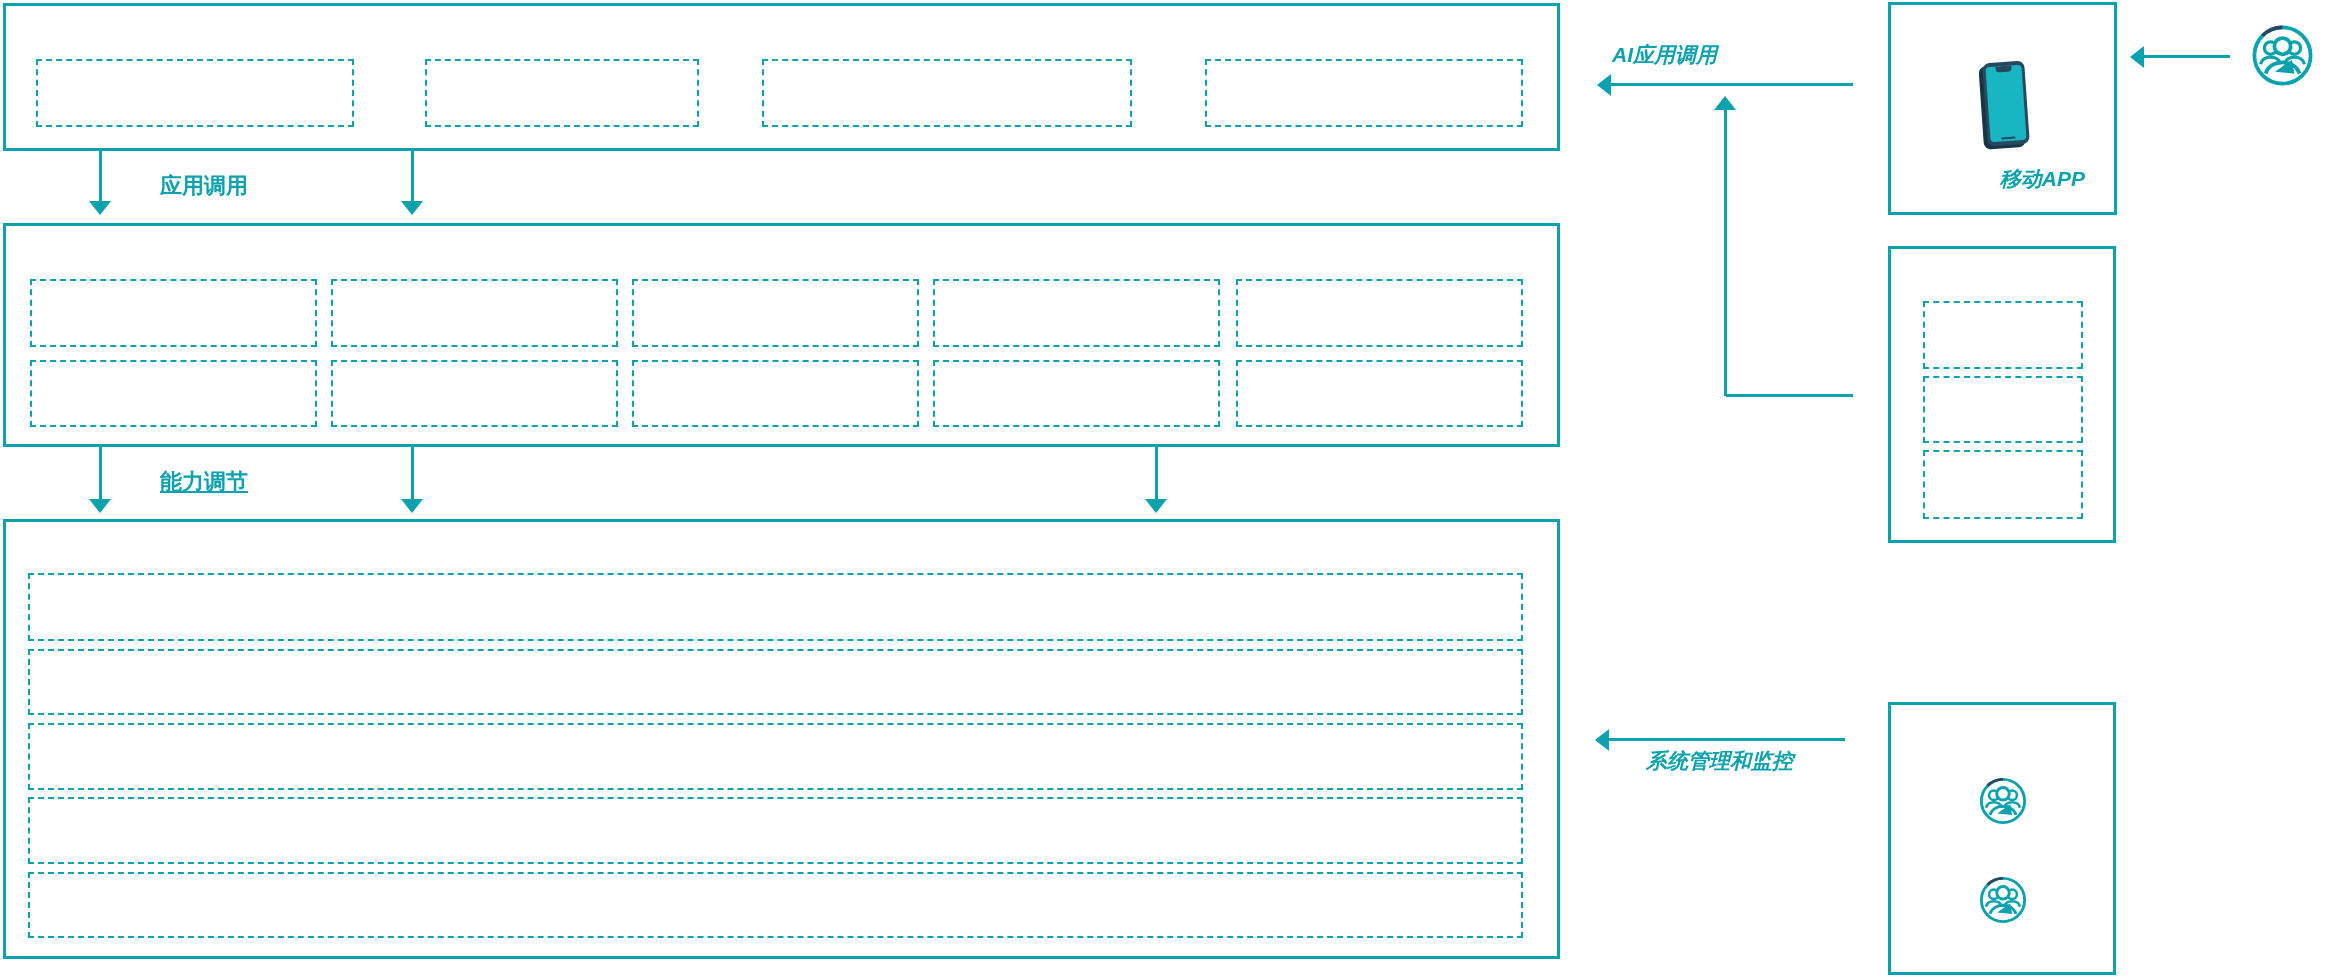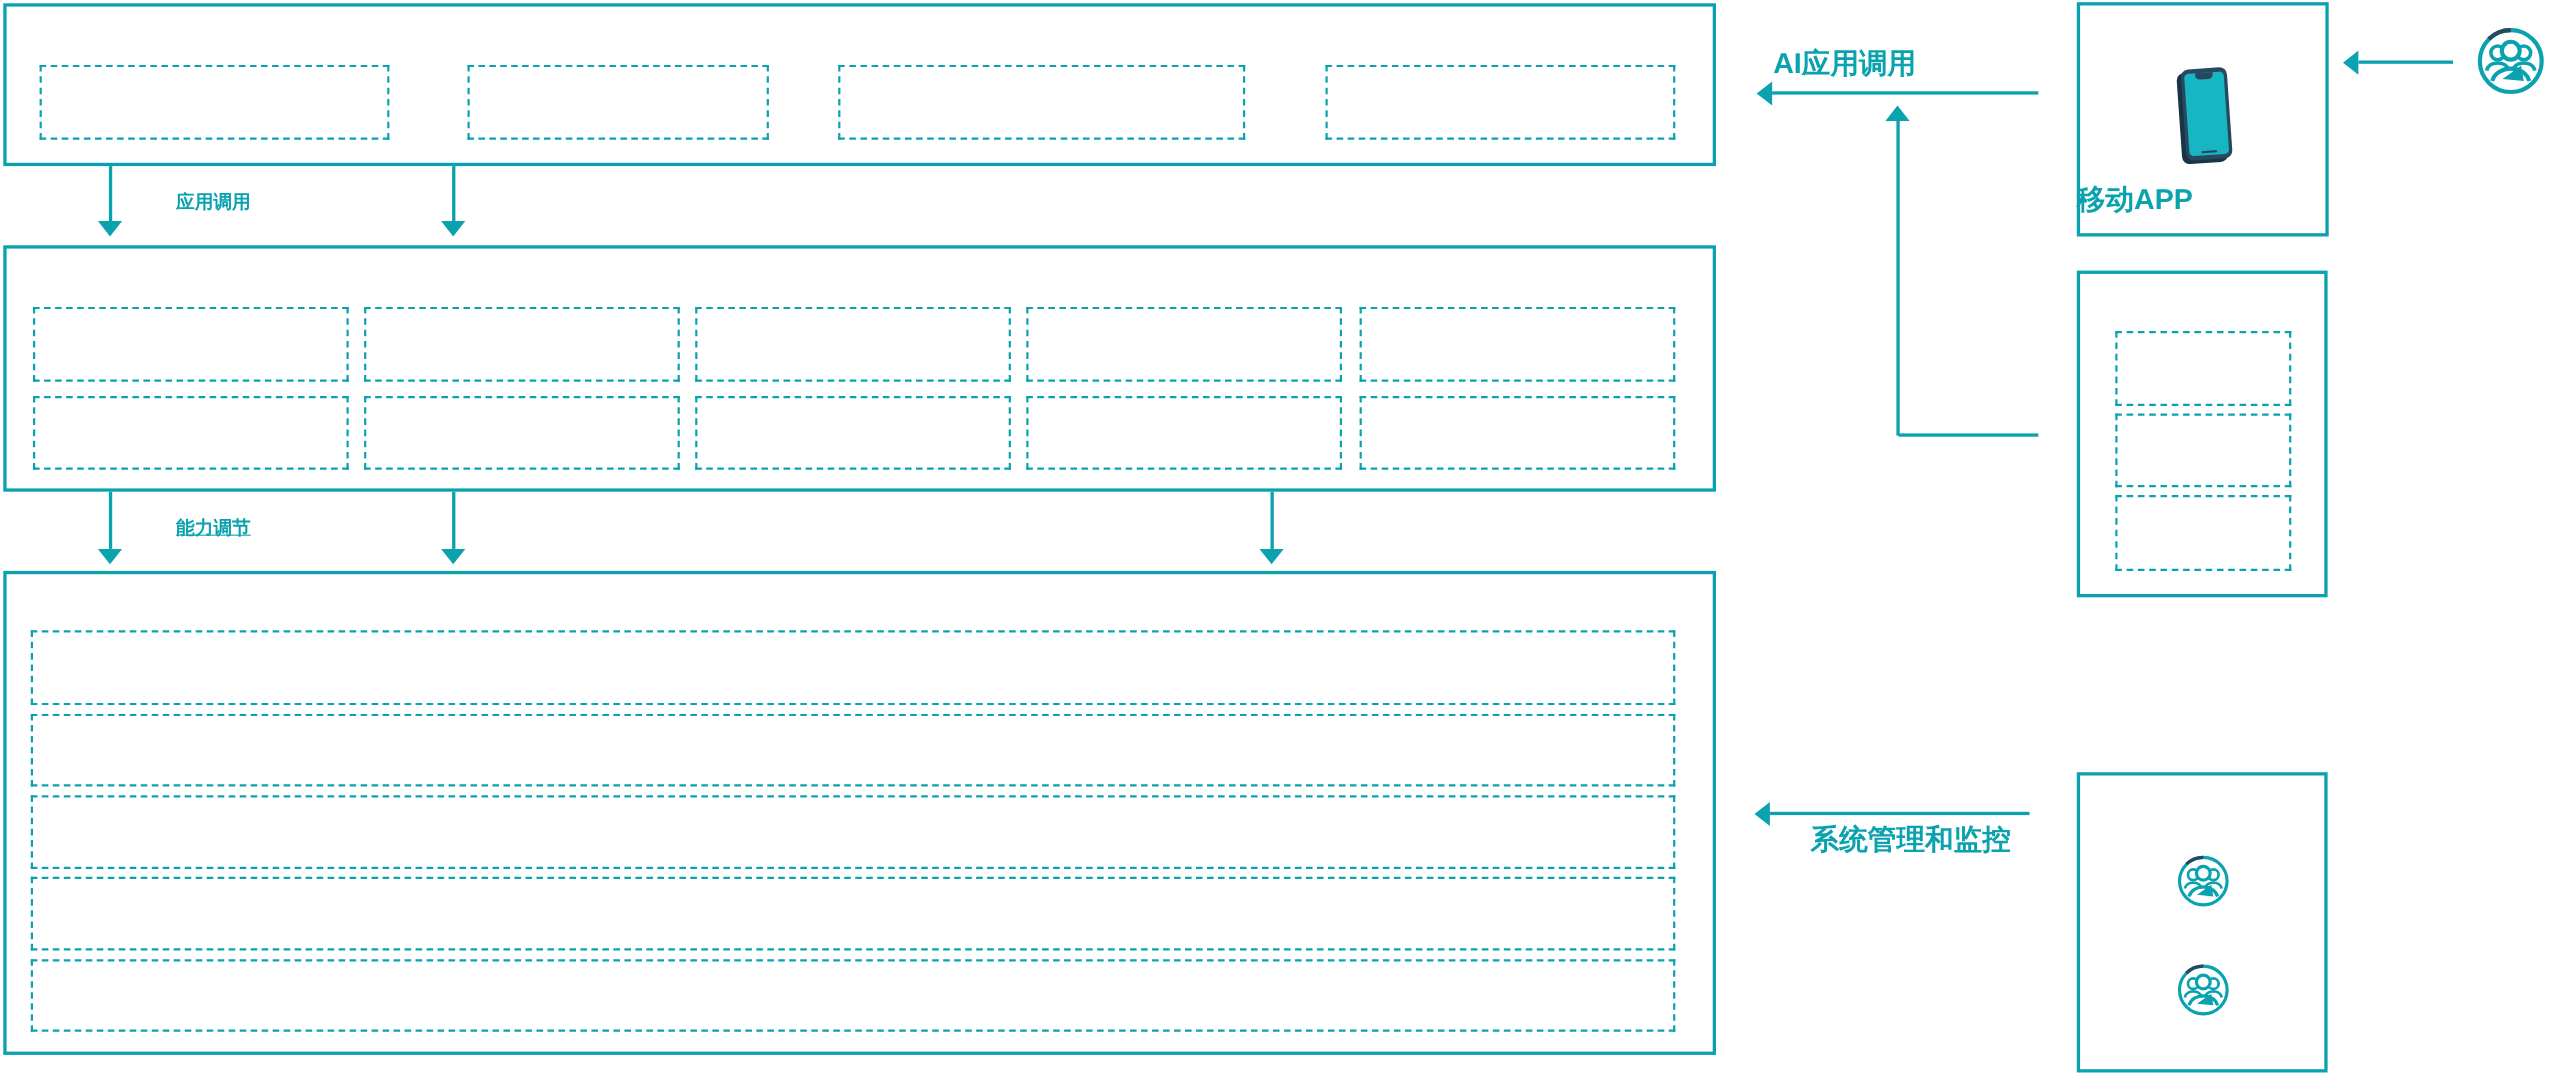--- a/index.html
+++ b/index.html
@@ -16,22 +16,22 @@
   .solid-box{position:absolute;box-sizing:border-box;border:3px solid var(--teal);background:var(--bg);}
   .dashed-box{position:absolute;box-sizing:border-box;border:2px dashed var(--teal);background:var(--bg);}
 
   .hline,.vline{position:absolute;background:var(--teal);}
   .tri{position:absolute;width:0;height:0;}
   .tri-down{border-left:11px solid transparent;border-right:11px solid transparent;border-top:14px solid var(--teal);}
   .tri-up{border-left:11px solid transparent;border-right:11px solid transparent;border-bottom:14px solid var(--teal);}
   .tri-left{border-top:11px solid transparent;border-bottom:11px solid transparent;border-right:14px solid var(--teal);}
 
   .label{position:absolute;color:var(--teal);font-weight:700;white-space:nowrap;}
-  .label-sm{font-size:17px;line-height:1;}
-  .label-lg{font-size:26px;line-height:1;}
+  .label-sm{font-size:22px;line-height:1;}
+  .label-lg{font-size:21px;line-height:1;font-style:italic;}
 
   .phone{position:absolute;left:1985px;top:62px;width:42px;height:83px;background:var(--navy);
          border-radius:7px;transform:rotate(-4deg);box-shadow:-4px 3px 0 var(--depth);}
   .phone-screen{position:absolute;left:3px;right:3px;top:4px;bottom:4px;background:var(--screen);border-radius:4px;}
   .phone-notch{position:absolute;top:4px;left:50%;transform:translateX(-50%);width:16px;height:6px;
                background:var(--navy);border-radius:0 0 4px 4px;}
   .phone-chin{position:absolute;bottom:6px;left:50%;transform:translateX(-50%);width:14px;height:2px;background:var(--navy);}
 
   .icon-abs{position:absolute;}
   .s-teal{stroke:var(--teal);}
@@ -95,21 +95,21 @@
   <div class="tri tri-left" style="left:1595px;top:729px;"></div>
   <div class="hline" style="left:1609px;top:738px;width:236px;height:3px;"></div>
   <div class="label label-lg" style="left:1646px;top:750px;">系统管理和监控</div>
 
   <div class="solid-box" style="left:1888px;top:2px;width:229px;height:213px;"></div>
   <div class="phone">
     <div class="phone-screen"></div>
     <div class="phone-notch"></div>
     <div class="phone-chin"></div>
   </div>
-  <div class="label label-lg" style="left:1888px;top:168px;width:197px;text-align:left;">移动APP</div>
+  <div class="label label-lg" style="left:1888px;top:168px;width:197px;text-align:right;">移动APP</div>
 
   <div class="tri tri-left" style="left:2130px;top:46px;"></div>
   <div class="hline" style="left:2144px;top:55px;width:86px;height:3px;"></div>
 
   <svg class="icon-abs" style="left:2250px;top:23px;" viewBox="0 0 52 52" width="65" height="65">
     <circle cx="26" cy="26" r="22.5" fill="none" stroke-width="3" class="s-teal"></circle>
     <path d="M10 10 A22.5 22.5 0 0 1 26 3.5" fill="none" stroke-width="3" class="s-navy"></path>
     <circle cx="16.5" cy="20" r="5" fill="#ffffff" stroke-width="2.6" class="s-teal"></circle>
     <circle cx="35.5" cy="20" r="5" fill="#ffffff" stroke-width="2.6" class="s-teal"></circle>
     <path d="M8.5 33 c1.5 -7.5 14.5 -7.5 16 0" fill="none" stroke-width="2.6" class="s-teal"></path>

